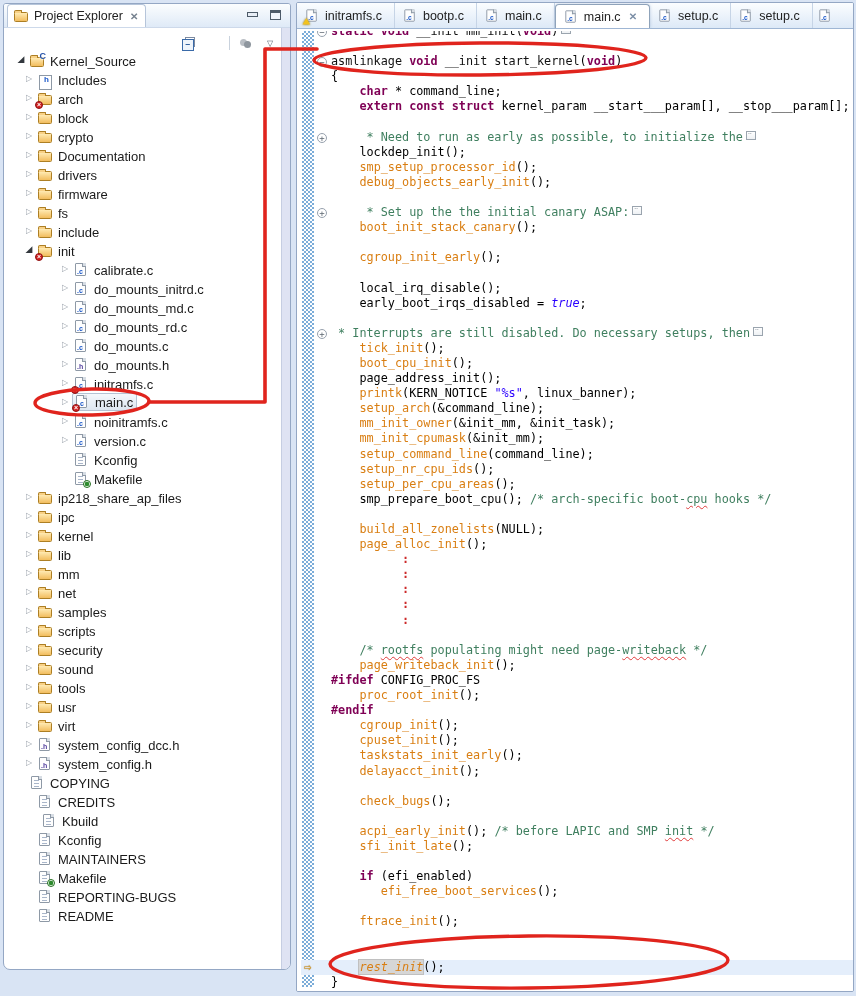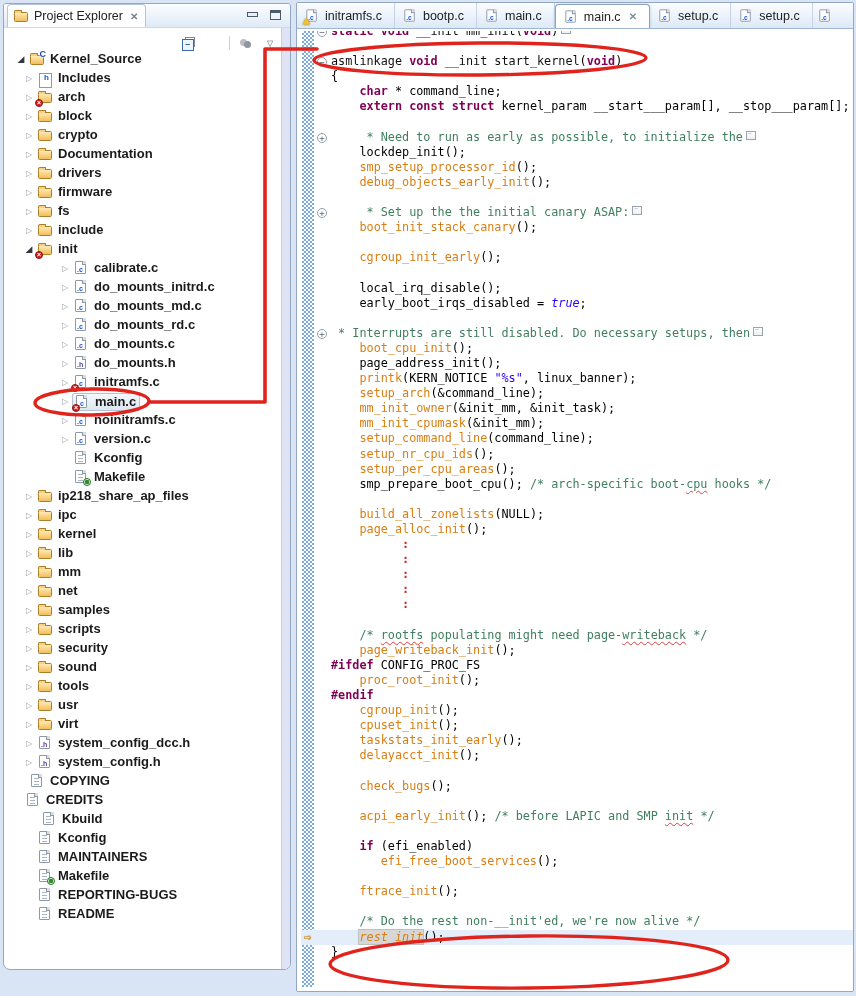--- a/index.html
+++ b/index.html
@@ -31,21 +31,21 @@
     font:bold 8px/9px "DejaVu Sans Mono",monospace;color:#2a5a9a;text-align:center;}
   .tbi-link{color:#d9a520;font-weight:bold;font-size:13px;}
   .tbi-focus::before{content:"";position:absolute;left:2px;top:4px;width:7px;height:7px;border-radius:50%;background:#b9bec4;}
   .tbi-focus::after{content:"";position:absolute;left:6px;top:6px;width:7px;height:7px;border-radius:50%;background:#8e969e;}
   .tbi-menu{color:#55606c;font-size:8px;}
 
   .tree{position:absolute;left:0;top:24px;right:9px;bottom:0;padding-top:22px;overflow:hidden;font-size:13px;color:#1a1a1a;}
   .trow{height:19px;display:flex;align-items:center;white-space:nowrap;cursor:default;}
   .tarrow{width:14px;flex:none;text-align:center;font-size:8px;color:#9aa2ab;line-height:19px;cursor:pointer;}
   .tarrow.exp{color:#33383e;font-size:9px;}
-  .selwrap{display:inline-flex;align-items:flex-start;height:18px;border-radius:2px;padding:0 3px 0 1px;font-weight:bold;}
+  .selwrap{display:inline-flex;align-items:flex-end;height:18px;border-radius:2px;padding:0 3px 0 1px;}
   .trow.sel .selwrap{background:linear-gradient(#f4f8fc,#dde6f0);border:1px solid #b5c3d4;}
   .tlabel{margin-left:4px;}
 
   .pe-scroll{position:absolute;right:0;top:24px;width:9px;bottom:0;background:#dfe3f3;border-left:1px solid #c6cee2;cursor:pointer;}
 
   
   .ticon{width:17px;height:16px;position:relative;flex:none;}
   .pg{position:absolute;left:2px;top:1px;width:11px;height:13px;background:#fefefe;border:1px solid #8e99a6;border-radius:1px;}
   .pg::before{content:"";position:absolute;right:-1px;top:-1px;width:3px;height:3px;background:#d7dde4;border-left:1px solid #8e99a6;border-bottom:1px solid #8e99a6;}
   .ic-cfile .pg::after{content:".c";position:absolute;left:1px;top:4px;font:bold 7px/1 "Liberation Sans",sans-serif;color:#1856c8;}
@@ -487,21 +487,21 @@
       </div>
       <div class="trow" style="padding-left: 10px;">
         <span class="tarrow"></span>
         <span class="selwrap">
           <span class="ticon ic-textfile">
             <span class="pg"></span>
           </span>
           <span class="tlabel">COPYING</span>
         </span>
       </div>
-      <div class="trow" style="padding-left: 6px;">
+      <div class="trow" style="padding-left: 18px;">
         <span class="tarrow"></span>
         <span class="selwrap">
           <span class="ticon ic-textfile">
             <span class="pg"></span>
           </span>
           <span class="tlabel">CREDITS</span>
         </span>
       </div>
       <div class="trow" style="padding-left: 22px;">
         <span class="tarrow"></span>
@@ -625,20 +625,21 @@
         <div class="cl"><span class="fold"></span><span class="lt"></span></div>
         <div class="cl"><span class="fold"><span class="fp">+</span></span><span class="lt"><span class="sg-c">     * Set up the the initial canary ASAP:</span><span class="fbox"></span></span></div>
         <div class="cl"><span class="fold"></span><span class="lt"><span class="sg-p">    </span><span class="sg-f">boot_init_stack_canary</span><span class="sg-p">();</span></span></div>
         <div class="cl"><span class="fold"></span><span class="lt"></span></div>
         <div class="cl"><span class="fold"></span><span class="lt"><span class="sg-p">    </span><span class="sg-f">cgroup_init_early</span><span class="sg-p">();</span></span></div>
         <div class="cl"><span class="fold"></span><span class="lt"></span></div>
         <div class="cl"><span class="fold"></span><span class="lt"><span class="sg-p">    local_irq_disable();</span></span></div>
         <div class="cl"><span class="fold"></span><span class="lt"><span class="sg-p">    early_boot_irqs_disabled = </span><span class="sg-t">true</span><span class="sg-p">;</span></span></div>
         <div class="cl"><span class="fold"></span><span class="lt"></span></div>
         <div class="cl"><span class="fold"><span class="fp">+</span></span><span class="lt"><span class="sg-c"> * Interrupts are still disabled. Do necessary setups, then</span><span class="fbox"></span></span></div>
+        <div class="cl"><span class="fold"></span><span class="lt"><span class="sg-p">    </span><span class="sg-f">tick_init</span><span class="sg-p">();</span></span></div>
         <div class="cl"><span class="fold"></span><span class="lt"><span class="sg-p">    </span><span class="sg-f">boot_cpu_init</span><span class="sg-p">();</span></span></div>
         <div class="cl"><span class="fold"></span><span class="lt"><span class="sg-p">    page_address_init();</span></span></div>
         <div class="cl"><span class="fold"></span><span class="lt"><span class="sg-p">    </span><span class="sg-f">printk</span><span class="sg-p">(KERN_NOTICE </span><span class="sg-s">"%s"</span><span class="sg-p">, linux_banner);</span></span></div>
         <div class="cl"><span class="fold"></span><span class="lt"><span class="sg-p">    </span><span class="sg-f">setup_arch</span><span class="sg-p">(&amp;command_line);</span></span></div>
         <div class="cl"><span class="fold"></span><span class="lt"><span class="sg-p">    </span><span class="sg-f">mm_init_owner</span><span class="sg-p">(&amp;init_mm, &amp;init_task);</span></span></div>
         <div class="cl"><span class="fold"></span><span class="lt"><span class="sg-p">    </span><span class="sg-f">mm_init_cpumask</span><span class="sg-p">(&amp;init_mm);</span></span></div>
         <div class="cl"><span class="fold"></span><span class="lt"><span class="sg-p">    </span><span class="sg-f">setup_command_line</span><span class="sg-p">(command_line);</span></span></div>
         <div class="cl"><span class="fold"></span><span class="lt"><span class="sg-p">    </span><span class="sg-f">setup_nr_cpu_ids</span><span class="sg-p">();</span></span></div>
         <div class="cl"><span class="fold"></span><span class="lt"><span class="sg-p">    </span><span class="sg-f">setup_per_cpu_areas</span><span class="sg-p">();</span></span></div>
         <div class="cl"><span class="fold"></span><span class="lt"><span class="sg-p">    smp_prepare_boot_cpu(); </span><span class="sg-c">/* arch-specific boot-</span><span class="sg-w">cpu</span><span class="sg-c"> hooks */</span></span></div>
@@ -657,27 +658,28 @@
         <div class="cl"><span class="fold"></span><span class="lt"><span class="sg-p">    </span><span class="sg-f">proc_root_init</span><span class="sg-p">();</span></span></div>
         <div class="cl"><span class="fold"></span><span class="lt"><span class="sg-k">#endif</span></span></div>
         <div class="cl"><span class="fold"></span><span class="lt"><span class="sg-p">    </span><span class="sg-f">cgroup_init</span><span class="sg-p">();</span></span></div>
         <div class="cl"><span class="fold"></span><span class="lt"><span class="sg-p">    </span><span class="sg-f">cpuset_init</span><span class="sg-p">();</span></span></div>
         <div class="cl"><span class="fold"></span><span class="lt"><span class="sg-p">    </span><span class="sg-f">taskstats_init_early</span><span class="sg-p">();</span></span></div>
         <div class="cl"><span class="fold"></span><span class="lt"><span class="sg-p">    </span><span class="sg-f">delayacct_init</span><span class="sg-p">();</span></span></div>
         <div class="cl"><span class="fold"></span><span class="lt"></span></div>
         <div class="cl"><span class="fold"></span><span class="lt"><span class="sg-p">    </span><span class="sg-f">check_bugs</span><span class="sg-p">();</span></span></div>
         <div class="cl"><span class="fold"></span><span class="lt"></span></div>
         <div class="cl"><span class="fold"></span><span class="lt"><span class="sg-p">    </span><span class="sg-f">acpi_early_init</span><span class="sg-p">(); </span><span class="sg-c">/* before LAPIC and SMP </span><span class="sg-w">init</span><span class="sg-c"> */</span></span></div>
+        <div class="cl"><span class="fold"></span><span class="lt"><span class="sg-p">    </span><span class="sg-f">sfi_init_late</span><span class="sg-p">();</span></span></div>
         <div class="cl"><span class="fold"></span><span class="lt"></span></div>
         <div class="cl"><span class="fold"></span><span class="lt"><span class="sg-p">    </span><span class="sg-k">if</span><span class="sg-p"> (efi_enabled)</span></span></div>
         <div class="cl"><span class="fold"></span><span class="lt"><span class="sg-p">       </span><span class="sg-f">efi_free_boot_services</span><span class="sg-p">();</span></span></div>
         <div class="cl"><span class="fold"></span><span class="lt"></span></div>
         <div class="cl"><span class="fold"></span><span class="lt"><span class="sg-p">    </span><span class="sg-f">ftrace_init</span><span class="sg-p">();</span></span></div>
         <div class="cl"><span class="fold"></span><span class="lt"></span></div>
-        <div class="cl"><span class="fold"></span><span class="lt"><span class="sg-p">    </span><span class="sg-c">/* Do the rest non-__init'ed, we're now alive */</span></span></div>
+        <div class="cl"><span class="fold"></span><span class="lt"><span class="sg-p">    </span></span></div>
         <div class="cl hl"><span class="lmark">⇨</span><span class="fold"></span><span class="lt"><span class="sg-p">    </span><span class="sg-o">rest_init</span><span class="sg-p">();</span></span></div>
         <div class="cl"><span class="fold"></span><span class="lt"><span class="sg-p">}</span></span></div>
       </div>
   </div>
 </div>
 
 <svg class="anno-layer" viewBox="0 0 856 996">
   <ellipse class="anno" cx="92" cy="402" rx="57" ry="13" fill="none" stroke-width="3.4" transform="rotate(-1 92 402)" stroke="#e0241d"></ellipse>
   <path class="anno" d="M149,402 L265,402 L265,49 L317,49" fill="none" stroke-width="3.6" stroke-linejoin="round" stroke-linecap="round" stroke="#e0241d"></path>
   <ellipse class="anno" cx="480" cy="59" rx="166" ry="16" fill="none" stroke-width="3.4" transform="rotate(-0.4 480 59)" stroke="#e0241d"></ellipse>

